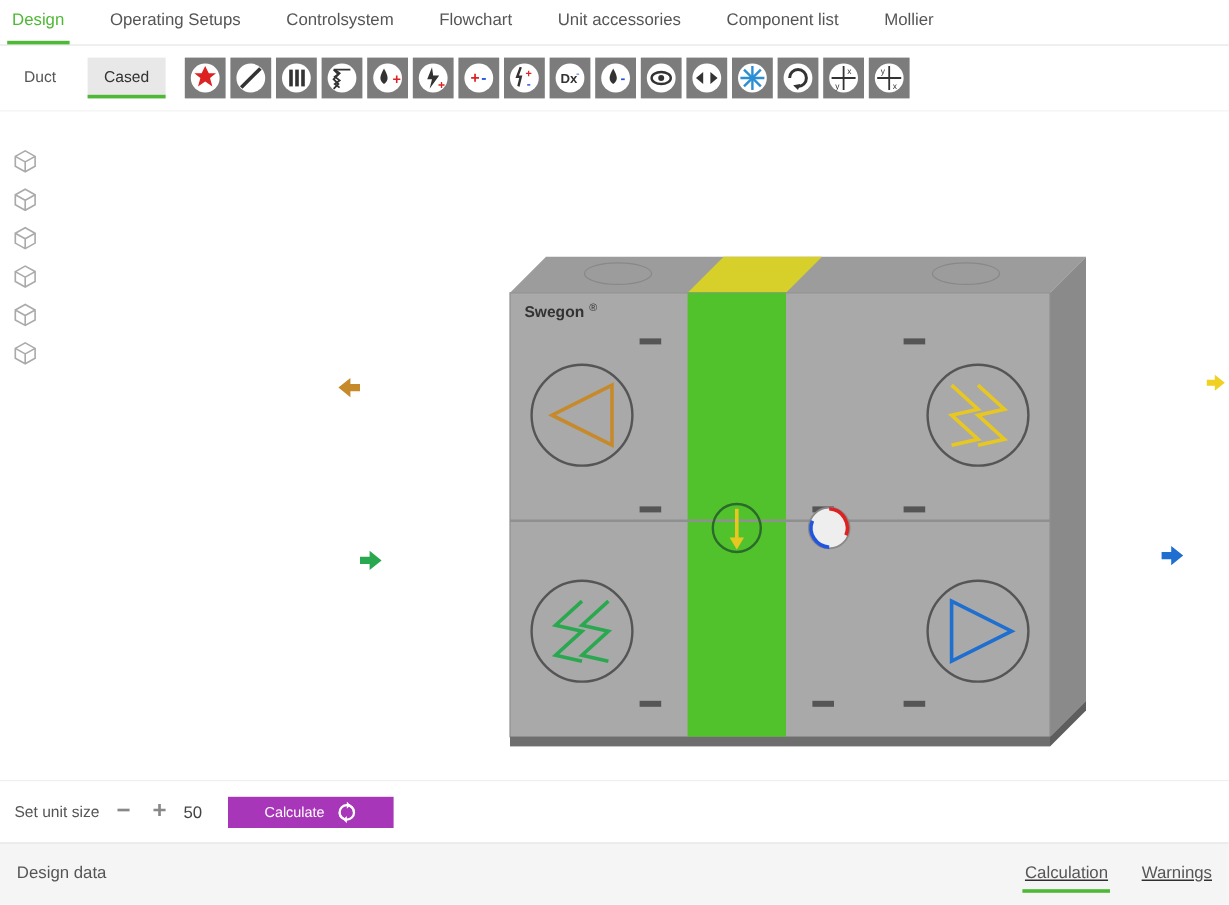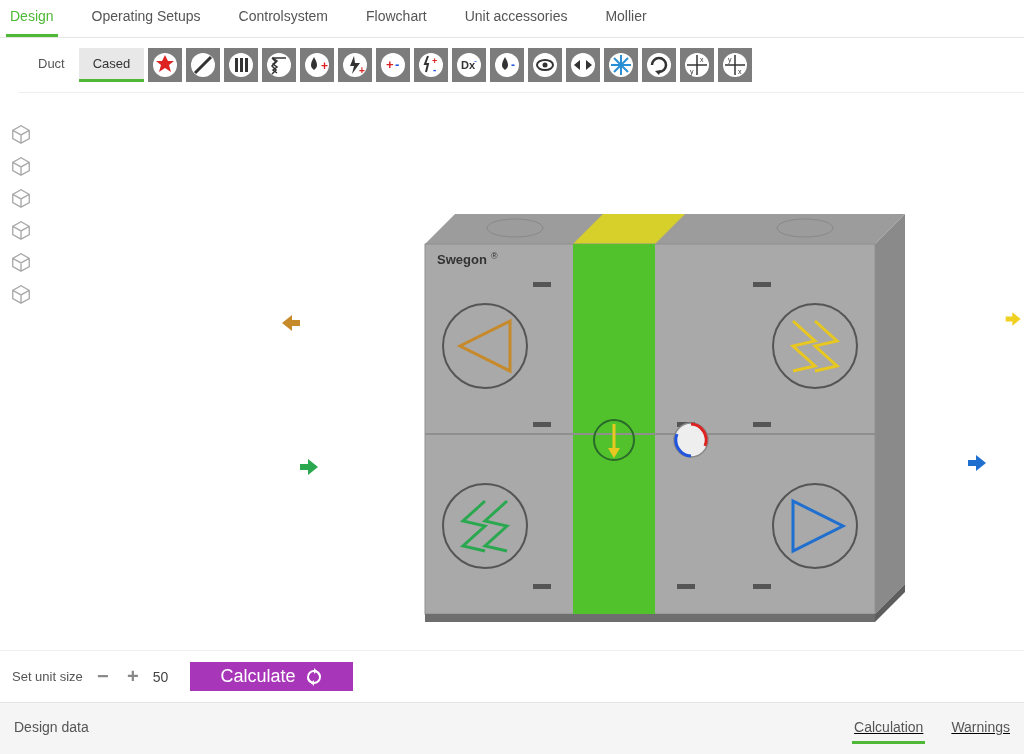--- a/index.html
+++ b/index.html
@@ -5,21 +5,21 @@
   * { box-sizing: border-box; margin: 0; padding: 0; }
   html, body { width: 1024px; height: 754px; font-family: Arial, Helvetica, sans-serif; background: #ffffff; overflow: hidden; }
   body { display: flex; flex-direction: column; }
 
   
   .main-tabs { display: flex; align-items: flex-end; gap: 30px; padding: 6px 16px 0 6px; height: 38px; border-bottom: 1px solid #e5e5e5; }
   .main-tab { font-size: 14px; color: #555; padding: 6px 4px 10px 4px; cursor: pointer; border-bottom: 3px solid transparent; }
   .main-tab.active { color: #4fb836; border-bottom-color: #4fb836; }
 
   
-  .toolbar-row { display: flex; align-items: center; gap: 0; padding: 10px 6px 10px 6px; border-bottom: 1px solid #efefef; margin-left: 18px; }
+  .toolbar-row { display: flex; align-items: center; gap: 12px; padding: 10px 6px 10px 6px; border-bottom: 1px solid #efefef; }
   .type-tab { font-size: 13px; color: #555; padding: 8px 14px; cursor: pointer; border-bottom: 3px solid transparent; }
   .type-tab.active { background: #e8e8e8; border-bottom-color: #4fb836; color: #333; }
   .tool-icons { display: flex; gap: 4px; margin-left: 4px; }
   .tool-btn { width: 34px; height: 34px; background: #7c7c7c; display: flex; align-items: center; justify-content: center; cursor: pointer; border-radius: 0; }
   .tool-btn svg { width: 26px; height: 26px; }
 
   
   .canvas-area { flex: 1; position: relative; background: #ffffff; overflow: hidden; }
   .view-buttons { position: absolute; left: 10px; top: 30px; display: flex; flex-direction: column; gap: 10px; }
   .view-btn { width: 22px; height: 22px; cursor: pointer; opacity: 0.55; }
@@ -27,38 +27,39 @@
   
   .unit-3d { position: absolute; left: 385px; top: 113px; width: 530px; height: 420px; }
   .arrow-marker { position: absolute; width: 24px; height: 24px; }
 
   
   .bottom-bar { height: 52px; display: flex; align-items: center; padding: 0 12px; gap: 10px; border-top: 1px solid #efefef; }
   .bottom-bar .lbl { font-size: 13px; color: #555; }
   .stepper { display: flex; align-items: center; gap: 10px; }
   .stepper .btn { width: 20px; height: 20px; font-size: 20px; font-weight: bold; color: #888; cursor: pointer; display: flex; align-items: center; justify-content: center; }
   .stepper .val { font-size: 14px; color: #444; }
-  .calc-btn { margin-left: 12px; background: #a836b8; color: #fff; border: none; font-size: 18px; padding: 4px 30px; display: flex; align-items: center; gap: 10px; cursor: pointer; }
+  .calc-btn { margin-left: 12px; background: #a836b8; color: #fff; border: none; font-size: 12px; padding: 4px 30px; display: flex; align-items: center; gap: 10px; cursor: pointer; }
 
   
   .footer-row { height: 52px; display: flex; align-items: center; justify-content: space-between; padding: 0 12px; background: #f5f5f5; border-top: 1px solid #e5e5e5; }
   .footer-left { display: flex; gap: 24px; }
   .footer-tab { font-size: 14px; color: #555; padding: 6px 2px; border-bottom: 3px solid transparent; cursor: pointer; }
   .footer-tab.active { border-bottom-color: #4fb836; }
   .footer-right { display: flex; gap: 24px; text-decoration: underline; }
 </style>
 </head>
 <body>
 
 <div class="main-tabs">
   <div class="main-tab active">Design</div>
   <div class="main-tab">Operating Setups</div>
   <div class="main-tab">Controlsystem</div>
   <div class="main-tab">Flowchart</div>
   <div class="main-tab">Unit accessories</div>
+  <div class="main-tab">Component list</div>
   <div class="main-tab">Mollier</div>
 </div>
 
 <div class="toolbar-row">
   <div class="type-tab">Duct</div>
   <div class="type-tab active">Cased</div>
   <div class="tool-icons">
 
     <div class="tool-btn">
       <svg viewBox="0 0 26 26">

